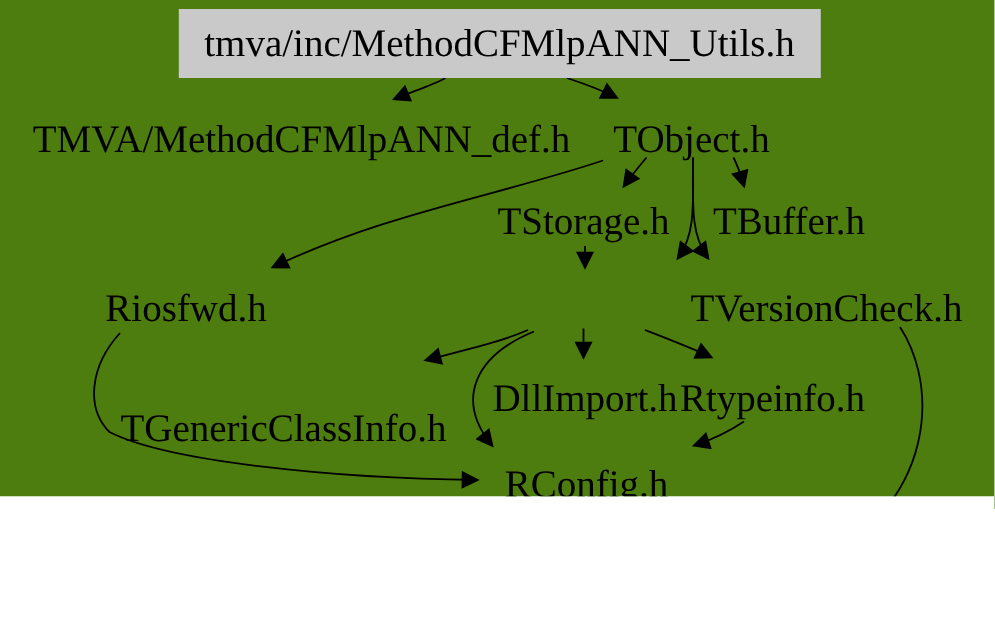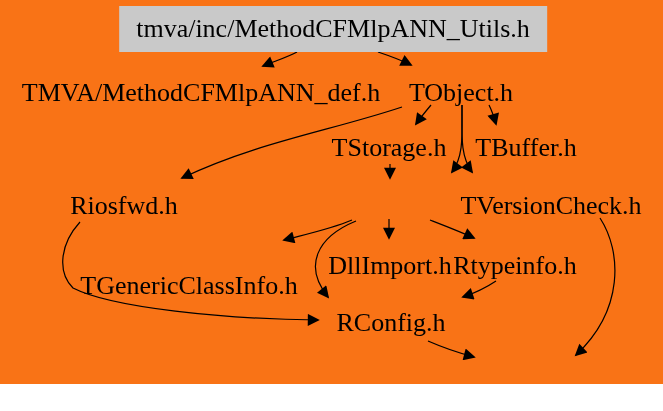--- a/index.html
+++ b/index.html
@@ -3,22 +3,22 @@
 <meta charset="utf-8">
 <style>
   html, body {
     margin: 0;
     padding: 0;
     background: #ffffff;
   }
   #canvas {
     position: relative;
     width: 663px;
-    height: 384px;
-    background: #f97316;
+    height: 331px;
+    background: #4d7c0f;
     overflow: hidden;
     font-family: "Liberation Serif", "DejaVu Serif", serif;
   }
   #edges {
     position: absolute;
     top: 0;
     left: 0;
     width: 663px;
     height: 411px;
   }

